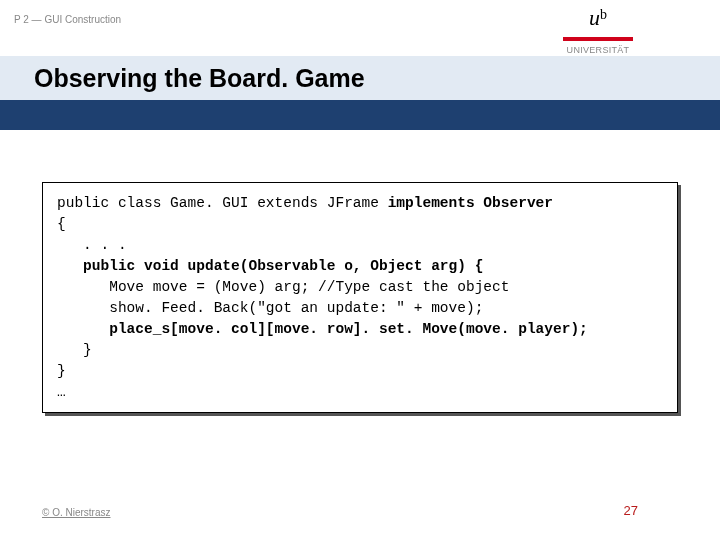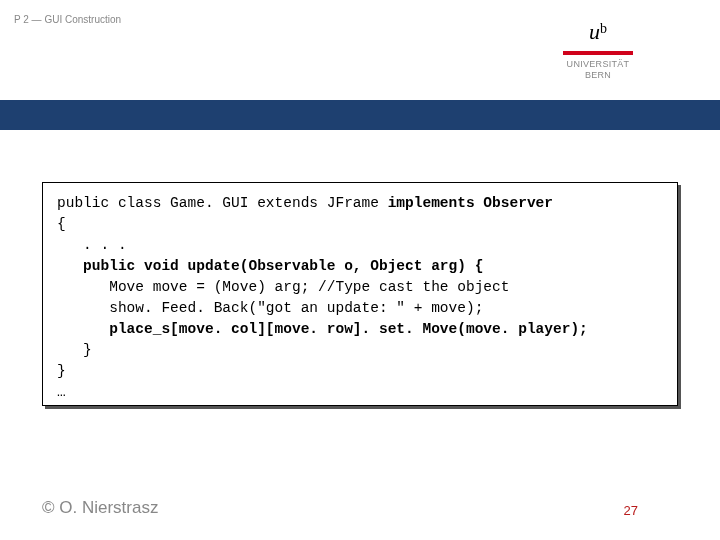--- a/index.html
+++ b/index.html
@@ -1,47 +1,50 @@
 <!DOCTYPE html>
 <html><head>
 <meta charset="utf-8">
 <style>
   * { margin: 0; padding: 0; box-sizing: border-box; }
   html, body { width: 720px; height: 540px; font-family: Arial, Helvetica, sans-serif; background: #fff; overflow: hidden; }
   .slide { position: relative; width: 668px; height: 540px; }
   .header-label { position: absolute; top: 14px; left: 14px; font-size: 10px; color: #888; }
   .logo-box { position: absolute; top: 5px; right: 20px; width: 100px; height: 100px; background: #fff; text-align: center; }
-  .logo-top { font-size: 16px; margin-top: 14px; }
+  .logo-top { font-size: 16px; }
   .logo-top .u { font-style: italic; font-family: Georgia, 'Times New Roman', serif; font-size: 22px; }
   .logo-top .b { font-size: 14px; vertical-align: super; font-family: Georgia, 'Times New Roman', serif; }
   .logo-red { background: #d0021b; height: 4px; width: 70px; margin: 6px auto 4px; }
   .logo-text { font-size: 9px; color: #888; letter-spacing: 0.3px; line-height: 1.2; }
   .title-band { position: absolute; top: 56px; left: 0; width: 720px; height: 44px; background: #e2eaf3; display: flex; align-items: center; padding-left: 34px; }
   .title-band h1 { font-size: 25px; font-weight: bold; color: #000; }
   .dark-band { position: absolute; top: 100px; left: 0; width: 720px; height: 30px; background: #1e4070; }
   .body-area { position: absolute; top: 154px; left: 42px; width: 636px; }
   .body-text { font-size: 18px; line-height: 1.35; color: #000; }
   .body-text .mono { font-family: "Courier New", Courier, monospace; }
-  .code-box { margin-top: 28px; border: 1px solid #000; padding: 10px 14px 2px 14px; box-shadow: 3px 3px 0 #555; font-family: "Courier New", Courier, monospace; font-size: 14.5px; line-height: 1.45; white-space: pre; background: #fff; }
-  .footer-left { position: absolute; bottom: 22px; left: 42px; font-size: 17px; color: #888; }
+  .code-box { margin-top: 28px; border: 1px solid #000; padding: 10px 14px 9px 14px; box-shadow: 3px 3px 0 #555; font-family: "Courier New", Courier, monospace; font-size: 14.5px; line-height: 1.45; white-space: pre; background: #fff; }
+  .footer-left { position: absolute; bottom: 22px; left: 42px; font-size: 10px; color: #888; text-decoration: underline; }
   .footer-right { position: absolute; bottom: 22px; right: 30px; font-size: 13px; color: #b91c1c; }
   b { font-weight: bold; }
 </style>
 </head>
 <body>
 <div class="slide">
   <div class="header-label">P 2 — GUI Construction</div>
 
   <div class="logo-box">
     <div class="logo-top"><span class="u">u</span><span class="b">b</span></div>
     <div class="logo-red"></div>
     <div class="logo-text">UNIVERSITÄT</div>
     <div class="logo-text">BERN</div>
   </div>
 
+  <div class="title-band">
+    <h1>Observing the Board. Game</h1>
+  </div>
   <div class="dark-band"></div>
 
   <div class="body-area">
 
     <div class="code-box"><span>public class Game. GUI extends JFrame </span><b>implements Observer</b>
 <span>{</span>
 <span>   . . .</span>
 <b>   public void update(Observable o, Object arg) {</b>
 <span>      Move move = (Move) arg; //Type cast the object</span>
 <span>      show. Feed. Back("got an update: " + move);</span>

